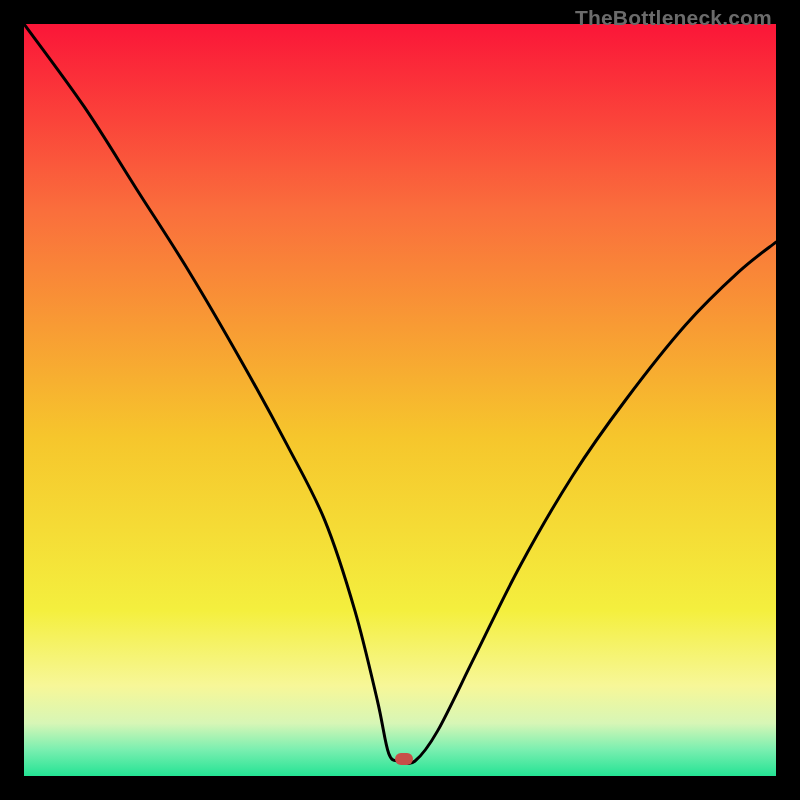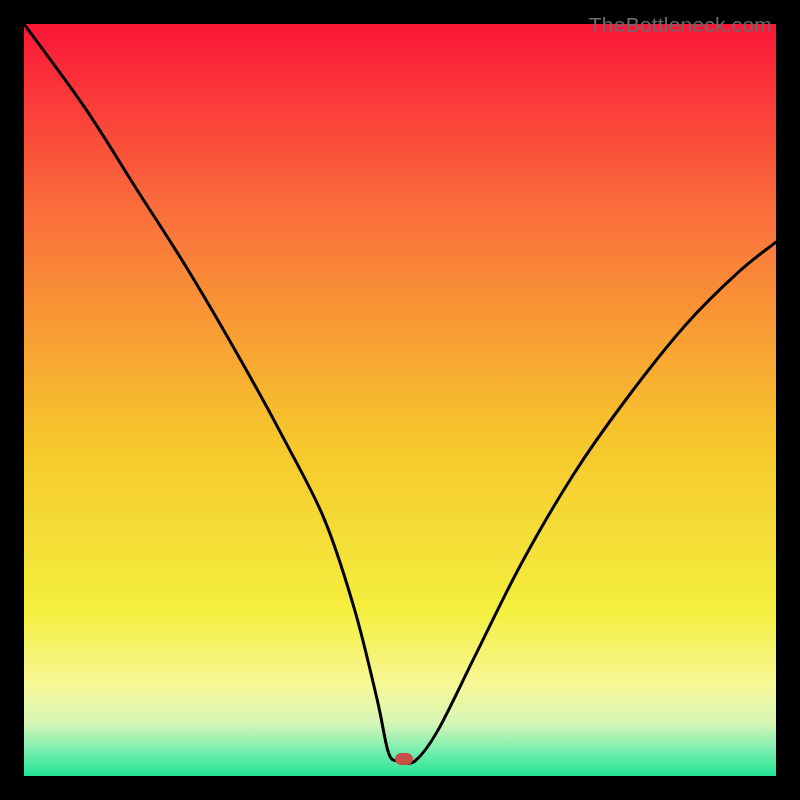--- a/index.html
+++ b/index.html
@@ -21,25 +21,25 @@
   }
   .plot {
     position: absolute;
     left: 0;
     top: 0;
     width: 752px;
     height: 752px;
   }
   .watermark {
     position: absolute;
-    top: 13px;
+    top: 6px;
     right: 28px;
     color: #6b6b6b;
     font-size: 21px;
-    font-weight: 400;
+    font-weight: 700;
     letter-spacing: 0.2px;
   }
   .marker {
     position: absolute;
     width: 18px;
     height: 12px;
     border-radius: 6px;
     transform: translate(-50%, -50%);
   }
 </style>

